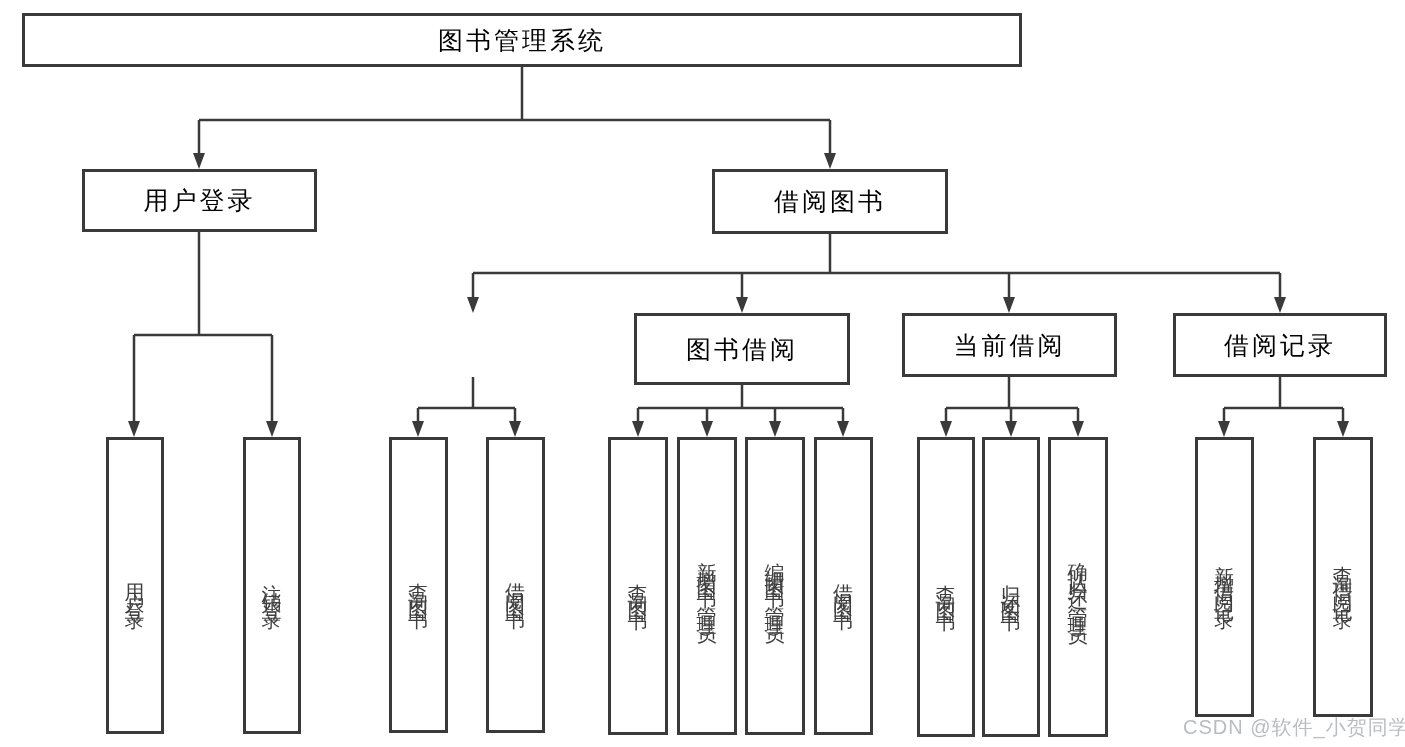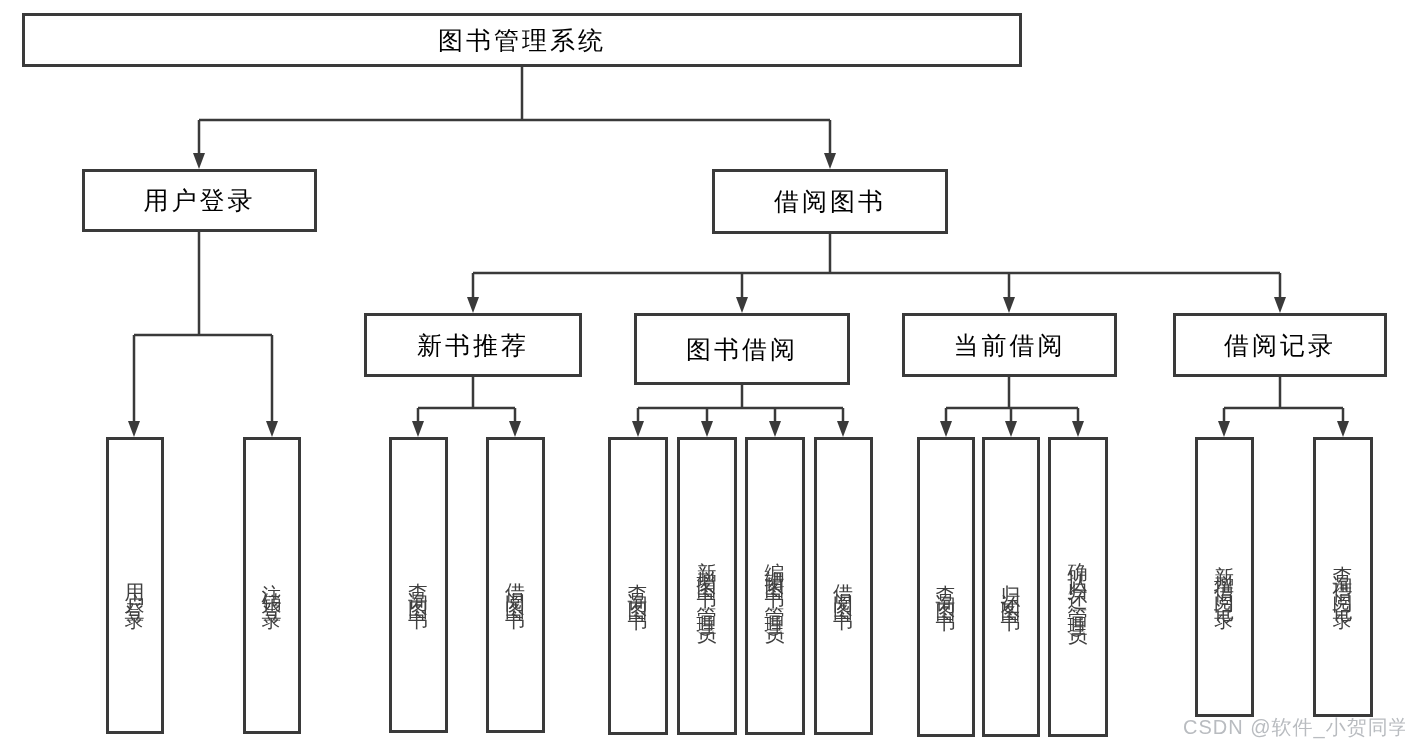--- a/index.html
+++ b/index.html
@@ -101,23 +101,20 @@
     <span class="lbl">图书管理系统</span>
   </div>
 
   <div class="box h" style="left:82px; top:169px; width:235px; height:63px">
     <span class="lbl">用户登录</span>
   </div>
   <div class="box h" style="left:712px; top:169px; width:236px; height:65px">
     <span class="lbl">借阅图书</span>
   </div>
 
-  <div class="box h" style="left:364px; top:313px; width:218px; height:64px">
-    <span class="lbl">新书推荐</span>
-  </div>
   <div class="box h" style="left:634px; top:313px; width:216px; height:72px">
     <span class="lbl">图书借阅</span>
   </div>
   <div class="box h" style="left:902px; top:313px; width:215px; height:64px">
     <span class="lbl">当前借阅</span>
   </div>
   <div class="box h" style="left:1173px; top:313px; width:214px; height:64px">
     <span class="lbl">借阅记录</span>
   </div>
 

